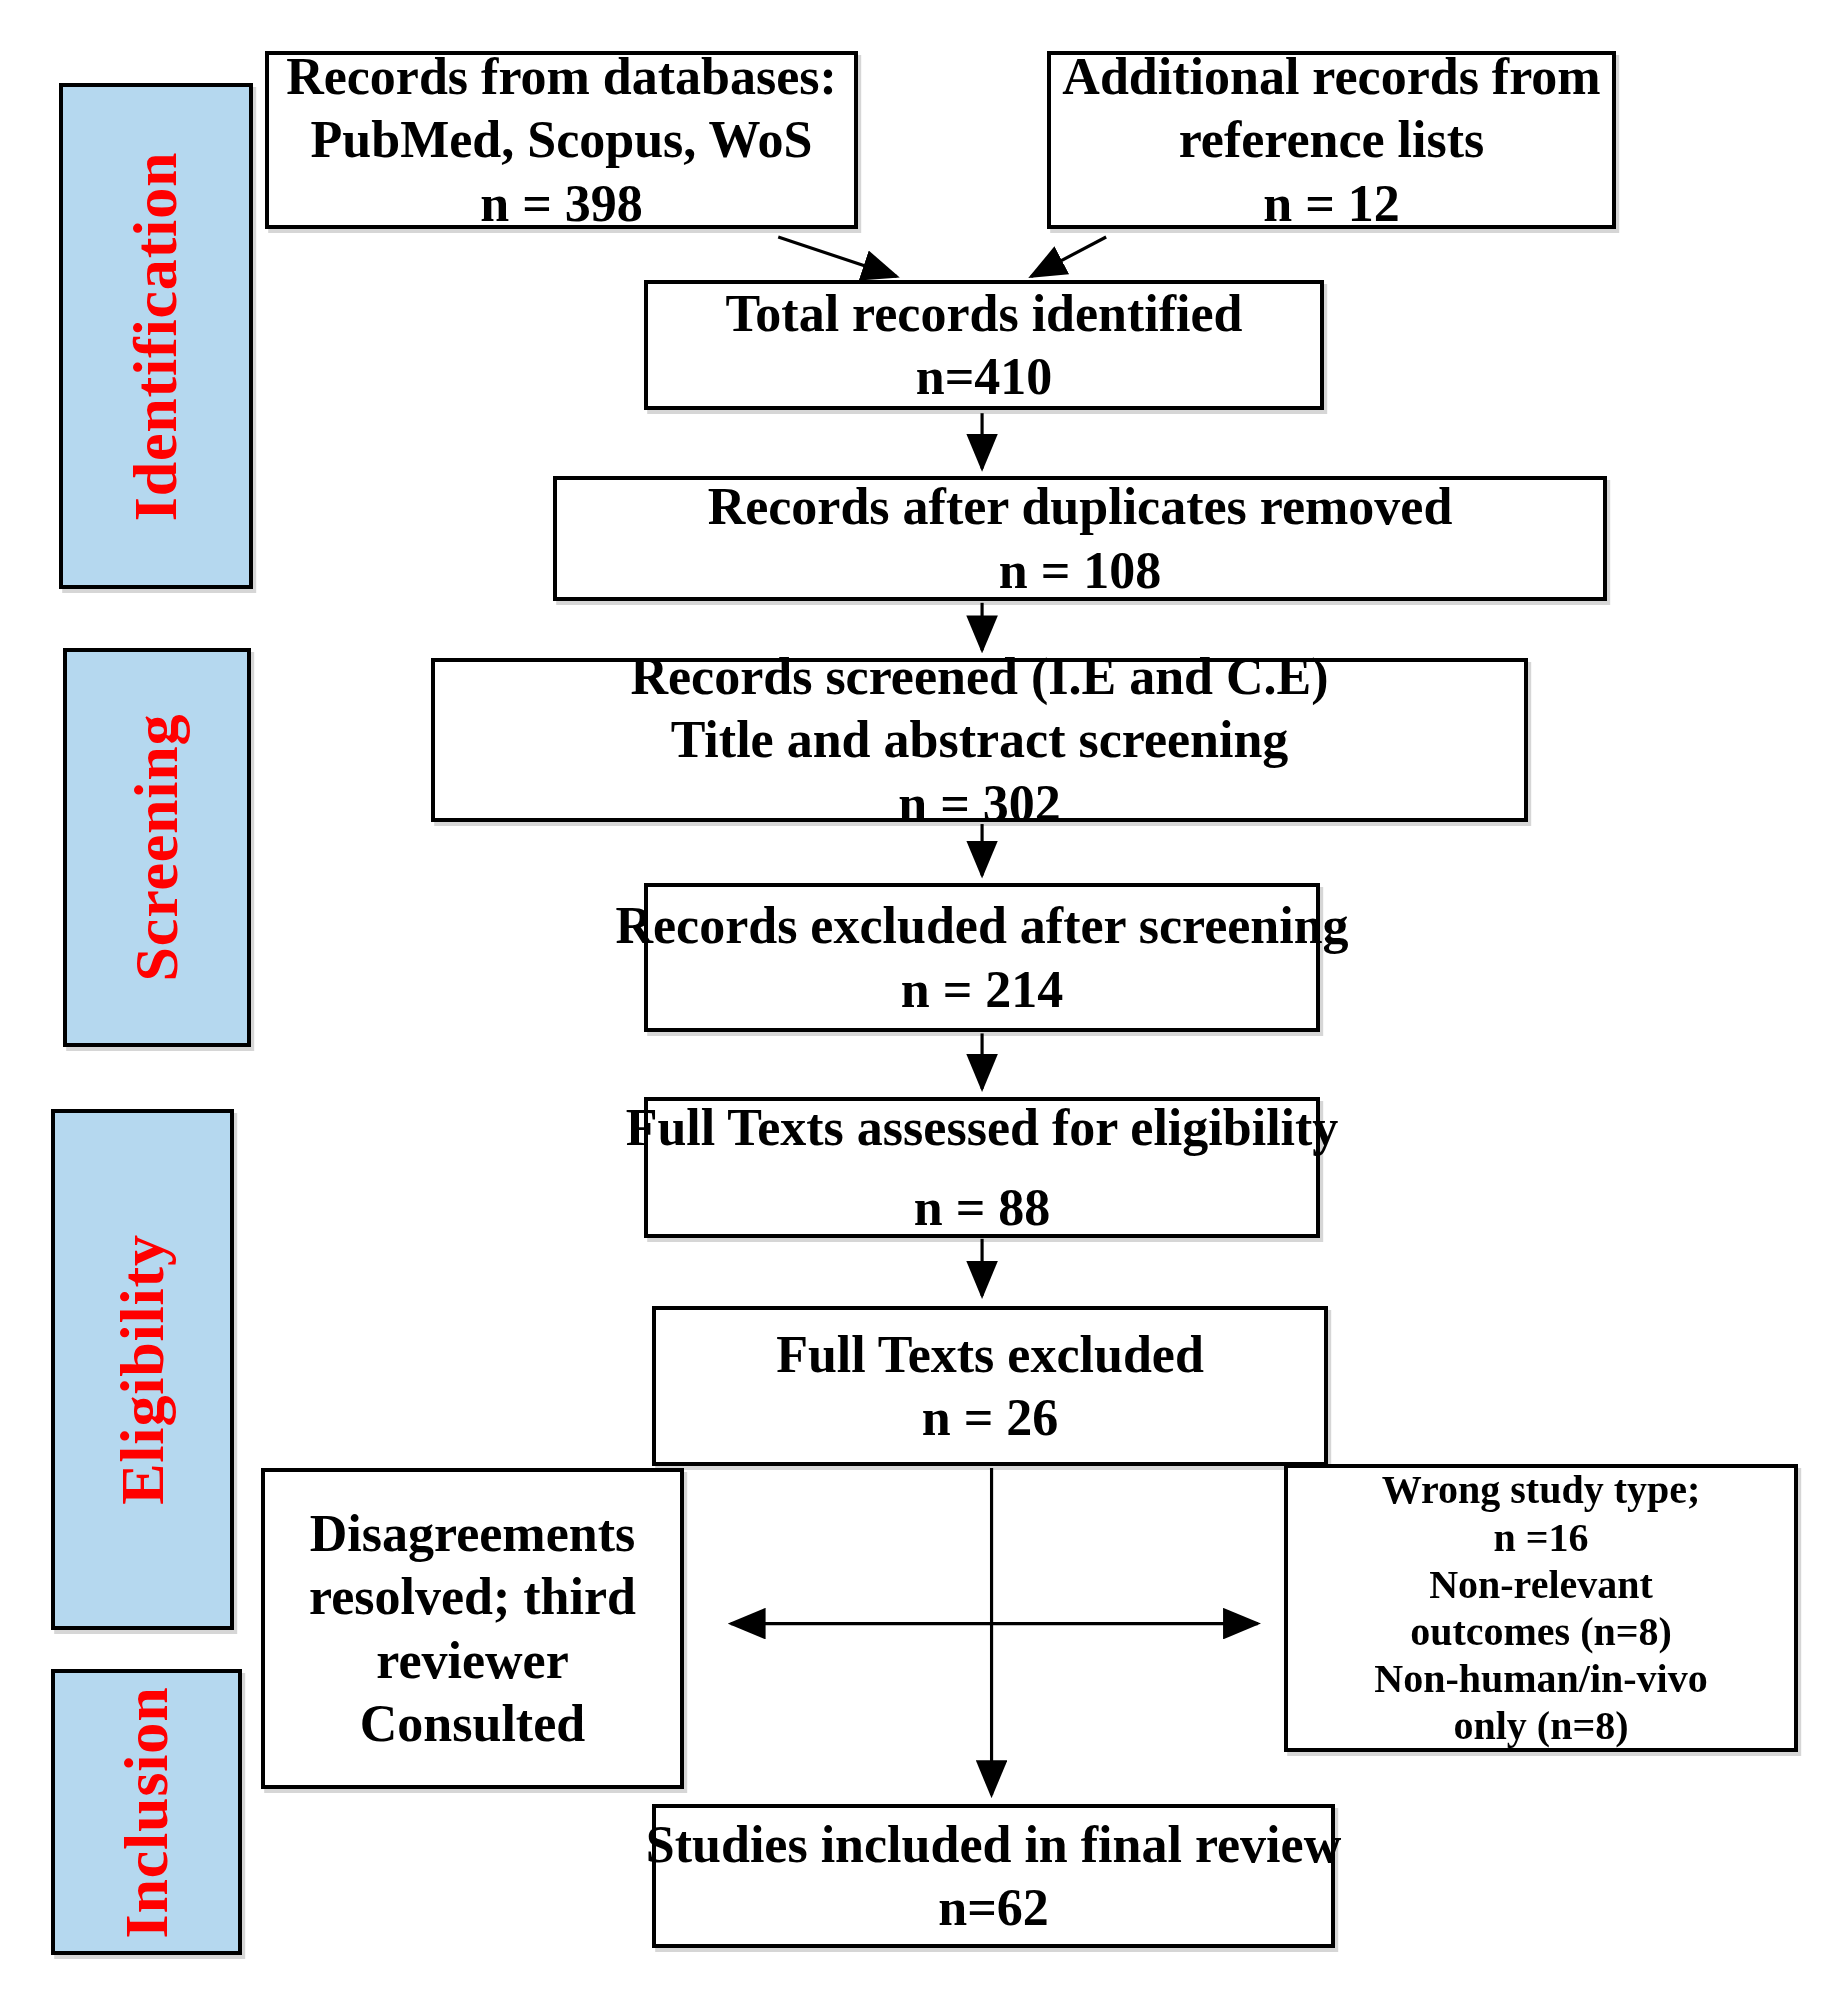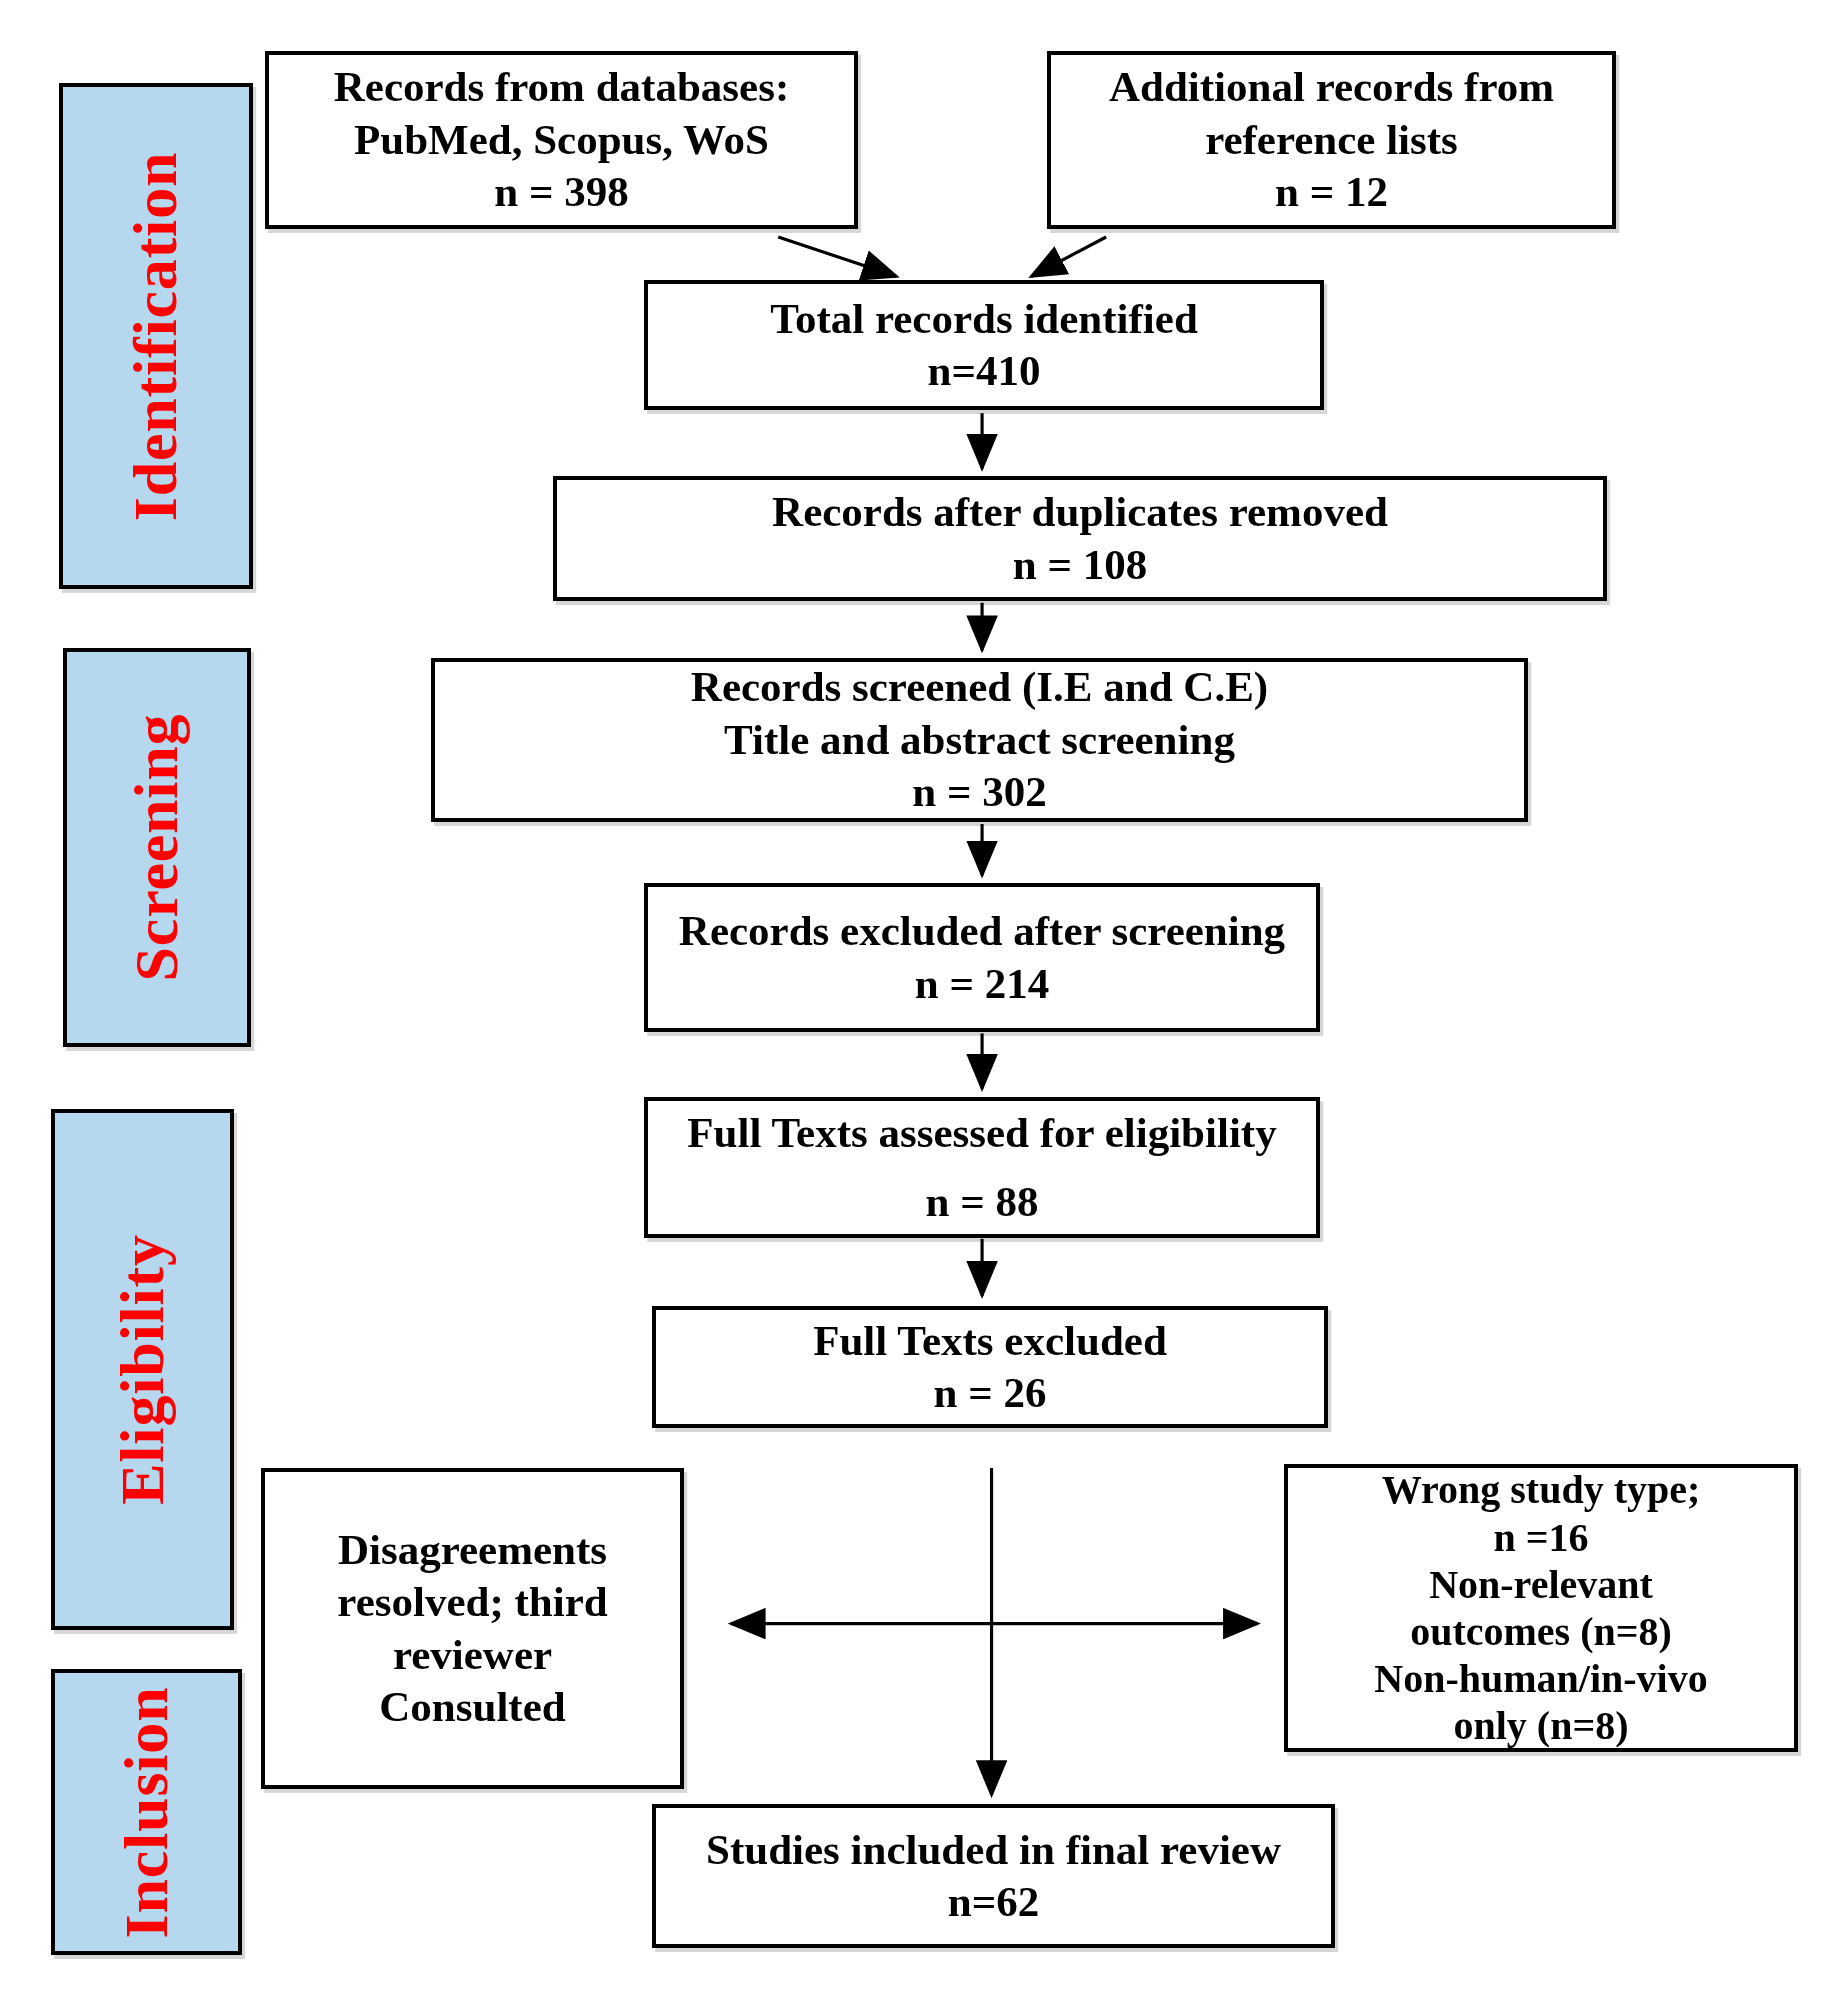--- a/index.html
+++ b/index.html
@@ -7,21 +7,21 @@
     position:relative;width:1833px;height:2006px;background:#ffffff;
     font-family:"Liberation Serif","DejaVu Serif",serif;font-weight:bold;
     color:var(--text,#000000);
   }
   .box{
     position:absolute;background:#ffffff;
     border:4px solid var(--box-border,#000000);
     box-shadow:3.2px 4px 0 rgba(165,165,165,0.45);
     box-sizing:border-box;
     display:flex;flex-direction:column;align-items:center;justify-content:center;
-    text-align:center;font-size:43px;line-height:1.22;
+    text-align:center;font-size:52px;line-height:1.22;
   }
   .box .ln{display:block;white-space:nowrap;}
   .side{
     position:absolute;background:var(--sidebar-fill,#b5d8ef);
     border:4.7px solid var(--box-border,#000000);
     box-shadow:3.2px 4px 0 rgba(165,165,165,0.45);
     box-sizing:border-box;
     display:flex;align-items:center;justify-content:center;overflow:visible;
   }
   .side .lbl{
@@ -81,21 +81,21 @@
   <div class="box" style="left:644px;top:883px;width:676px;height:149px;">
     <span class="ln">Records excluded after screening</span>
     <span class="ln">n = 214</span>
   </div>
 
   <div class="box" style="left:644px;top:1097px;width:676px;height:141px;gap:16px;">
     <span class="ln">Full Texts assessed for eligibility</span>
     <span class="ln">n = 88</span>
   </div>
 
-  <div class="box" style="left:652px;top:1306px;width:676px;height:122px;text-align:center;">
+  <div class="box" style="left:652px;top:1306px;width:676px;height:160px;text-align:center;">
     <span class="ln">Full Texts excluded</span>
     <span class="ln">n = 26</span>
   </div>
 
   <div class="box" style="left:261px;top:1468px;width:423px;height:321px;">
     <span class="ln">Disagreements</span>
     <span class="ln">resolved; third</span>
     <span class="ln">reviewer</span>
     <span class="ln">Consulted</span>
   </div>

